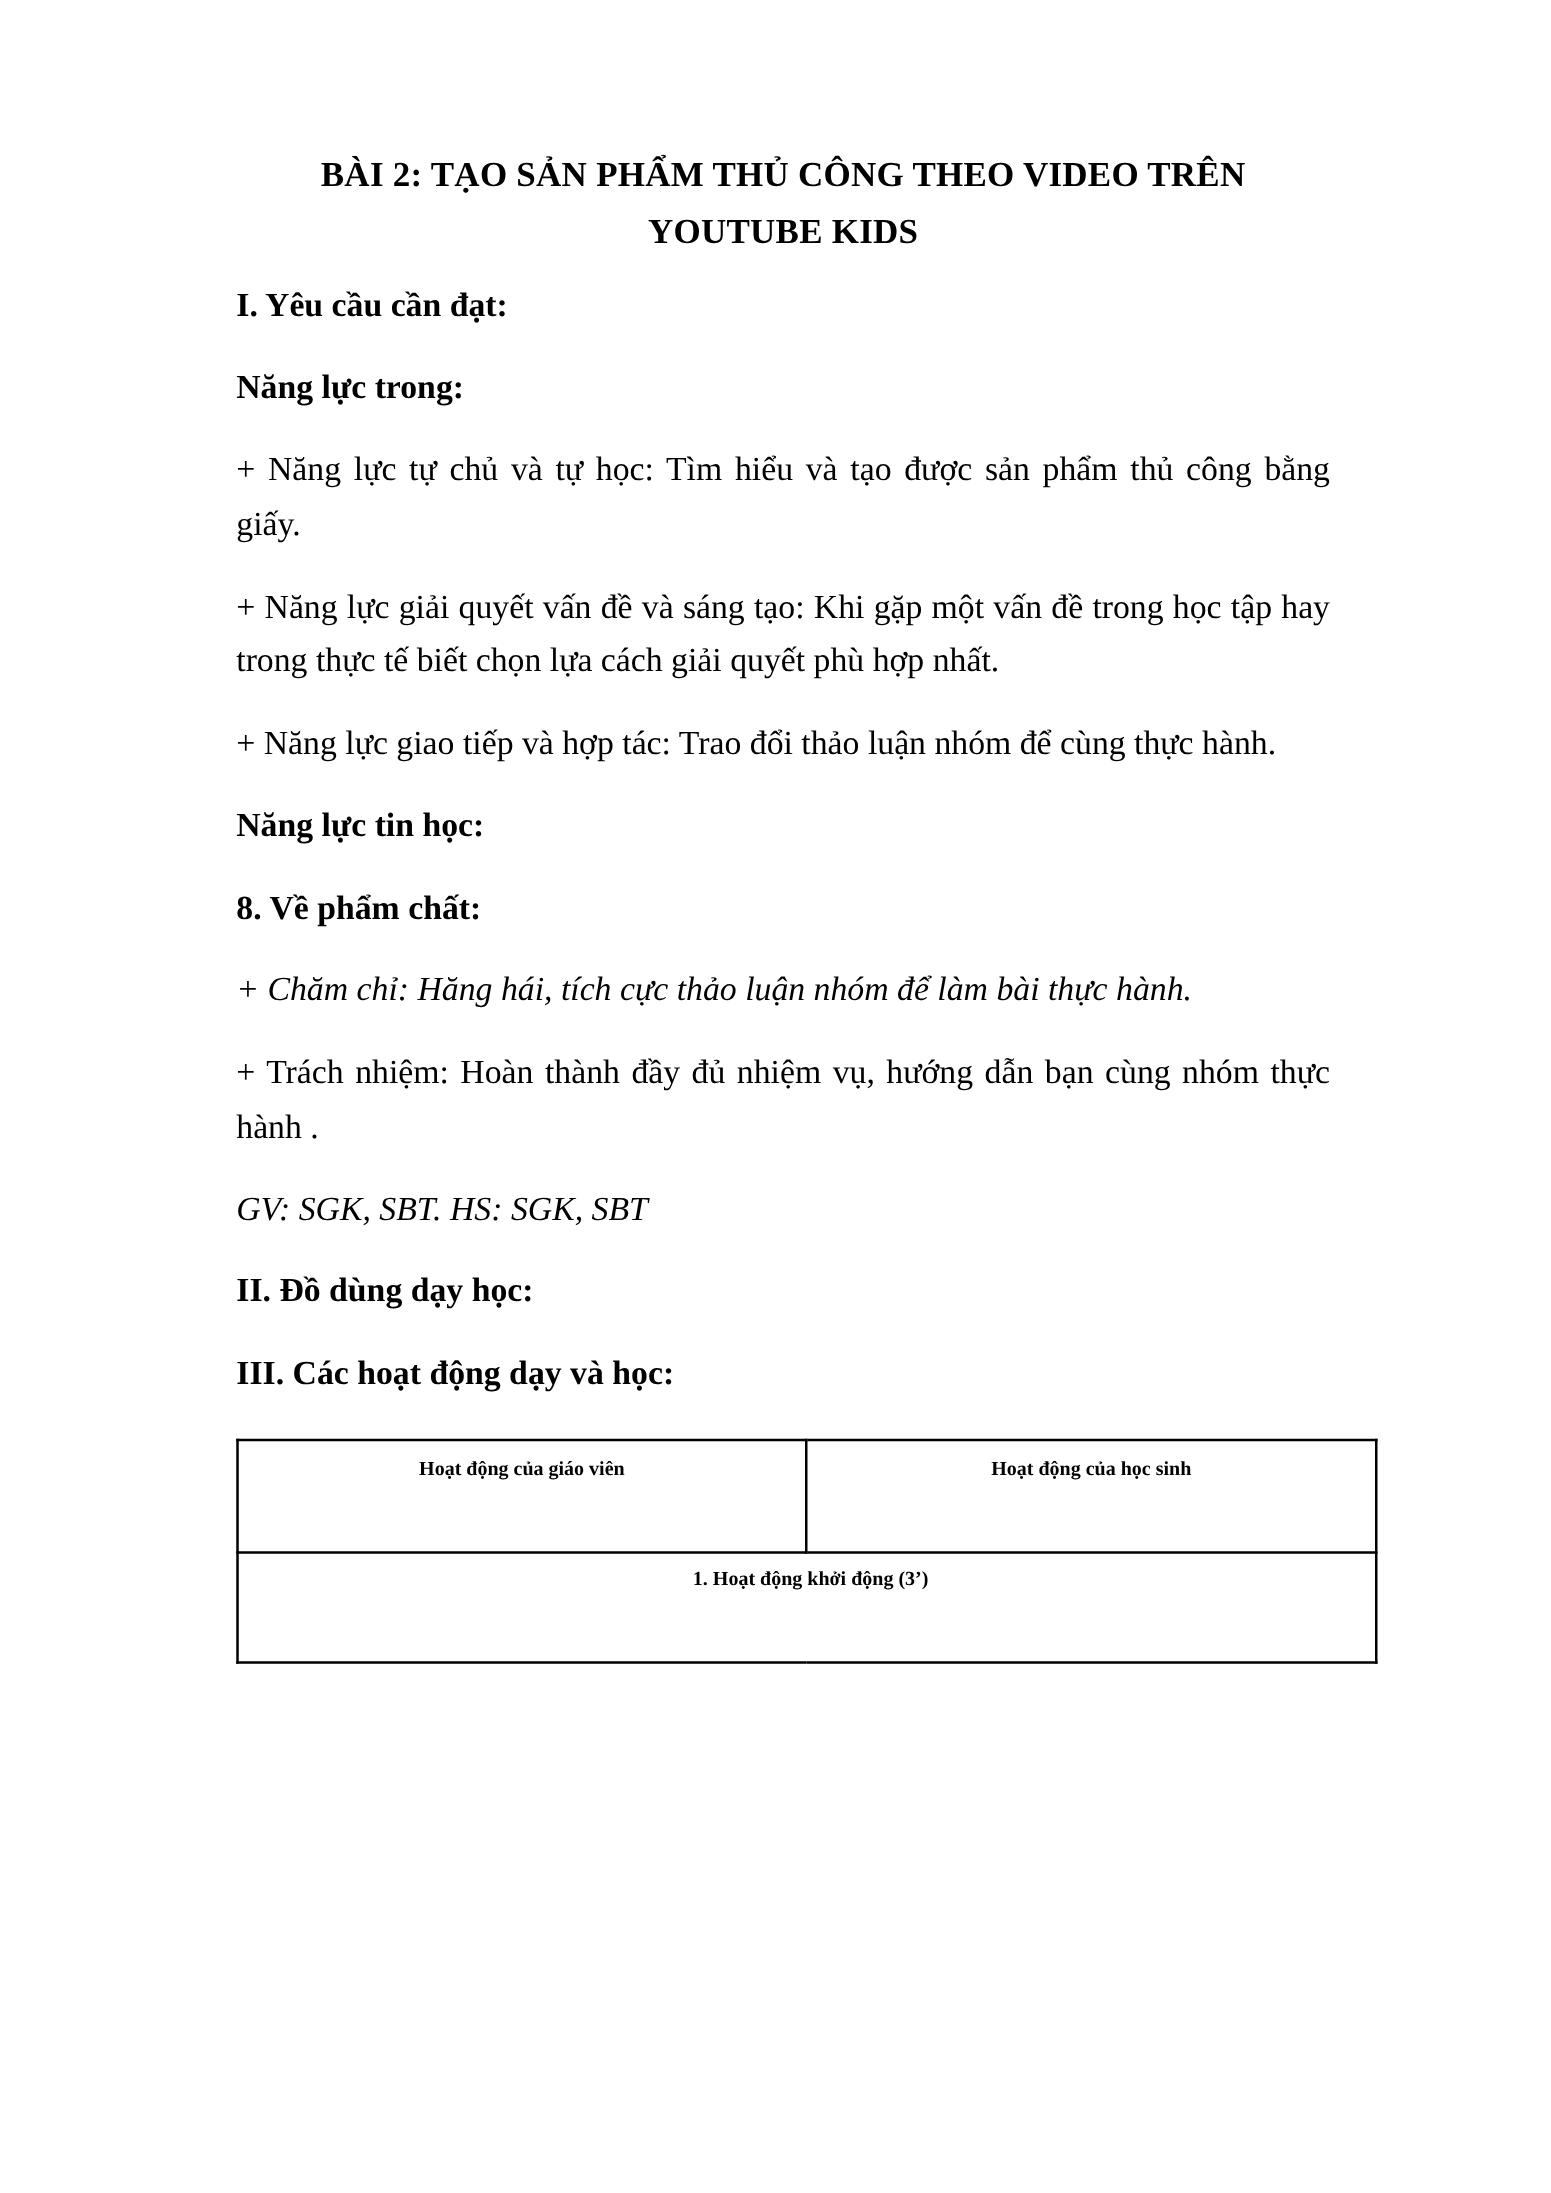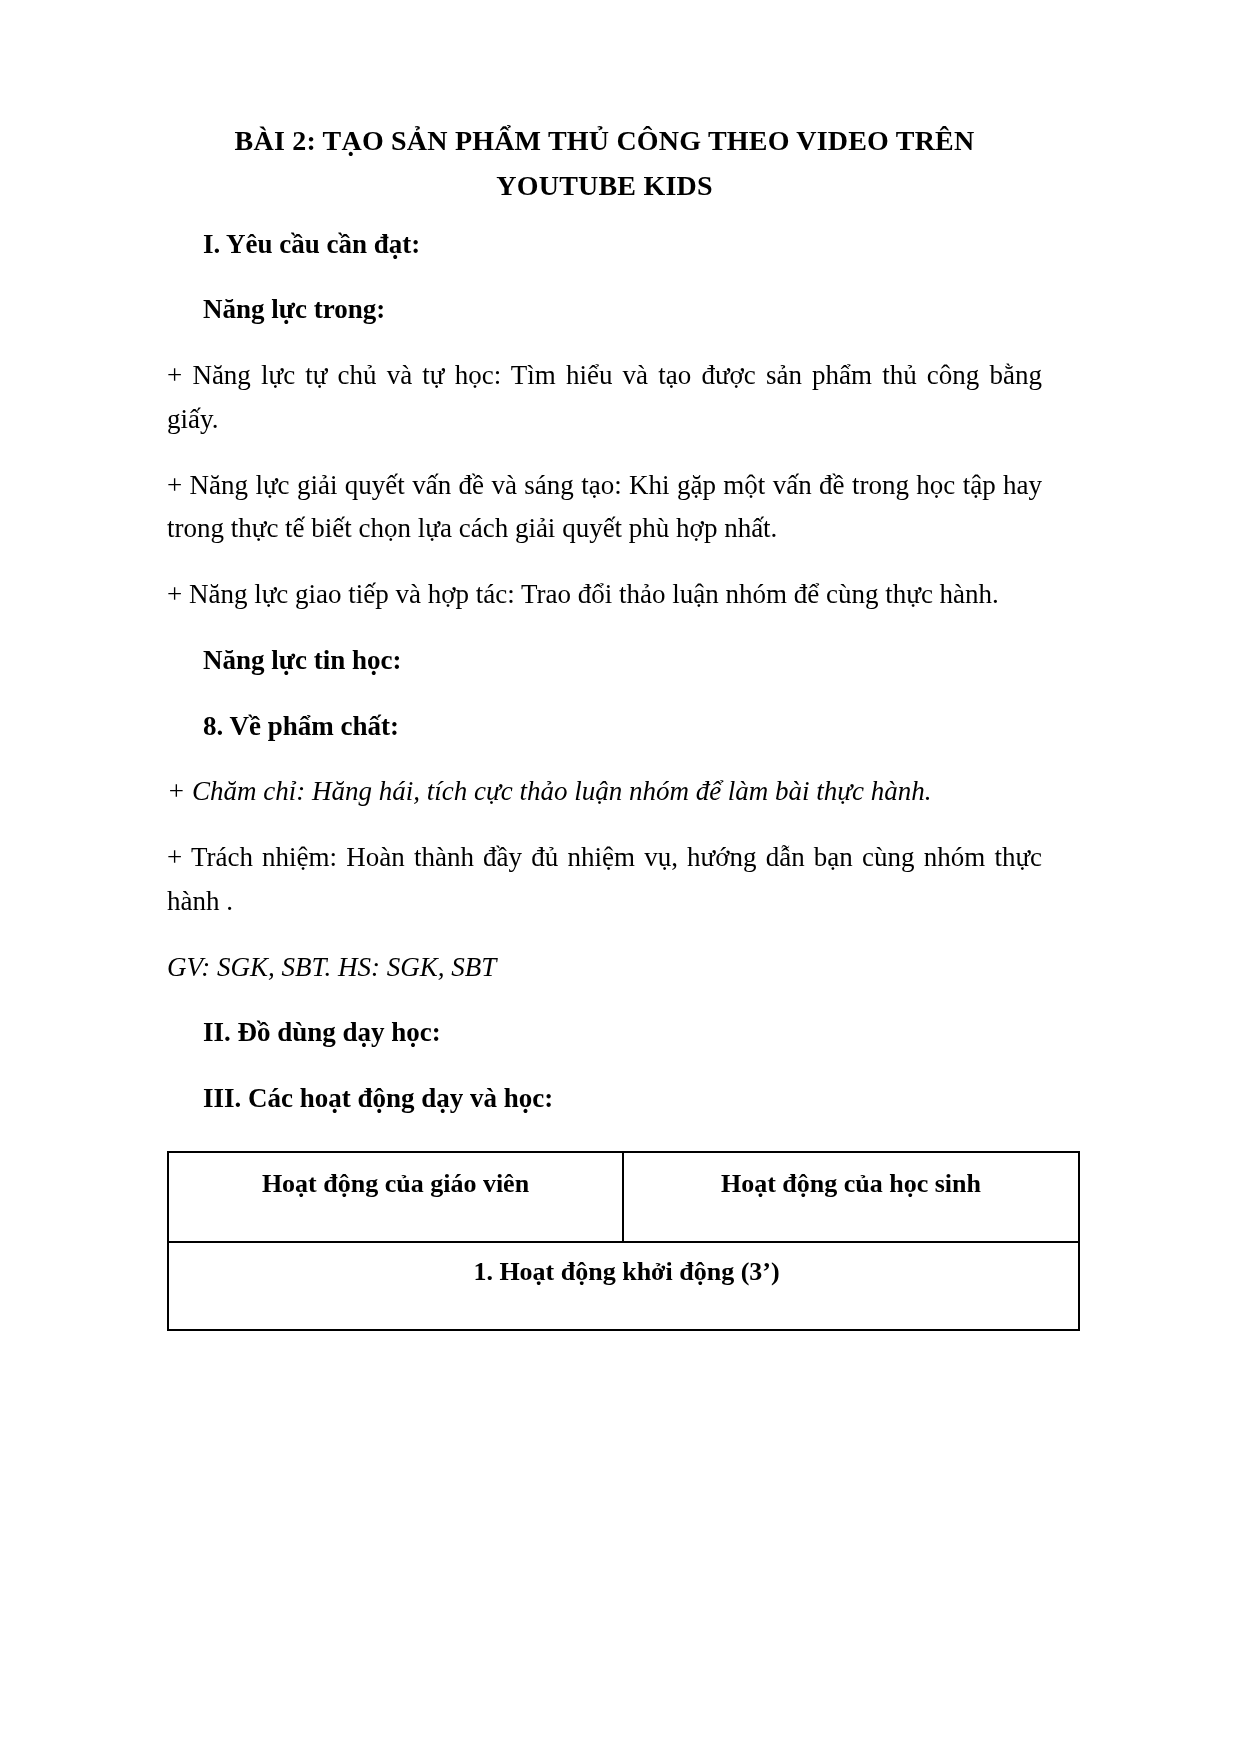--- a/index.html
+++ b/index.html
@@ -15,21 +15,21 @@
   .page {
     position: relative;
     width: 1241px;
     height: 1754px;
     background: #ffffff;
     box-sizing: border-box;
     overflow: hidden;
   }
   .content {
     position: absolute;
-    left: 167px;
+    left: 189px;
     top: 118px;
     width: 875px;
   }
   .doc-title {
     text-align: center;
     font-weight: bold;
     font-size: 28px;
     line-height: 1.62;
     letter-spacing: 0.2px;
     margin: 0 0 14px 0;
@@ -40,37 +40,36 @@
   p.para {
     margin: 0 0 22px 0;
     font-size: 27px;
     line-height: 1.62;
     text-align: justify;
     text-justify: inter-word;
   }
   p.heading {
     font-weight: bold;
     text-align: left;
-    margin-left: 36px;
   }
   p.plain {
     text-align: left;
     font-style: italic;
   }
   .tbl-wrap {
     margin-top: 30px;
   }
   table.act-table {
     border-collapse: collapse;
     width: 875px;
     table-layout: fixed;
   }
   table.act-table td {
     border: 2px solid #000000;
-    font-size: 26px;
+    font-size: 16px;
     line-height: 1.6;
     vertical-align: top;
   }
   table.act-table td.th {
     text-align: center;
     font-weight: bold;
     height: 60px;
     padding: 10px 8px 18px 8px;
   }
   table.act-table td.rowcell {

